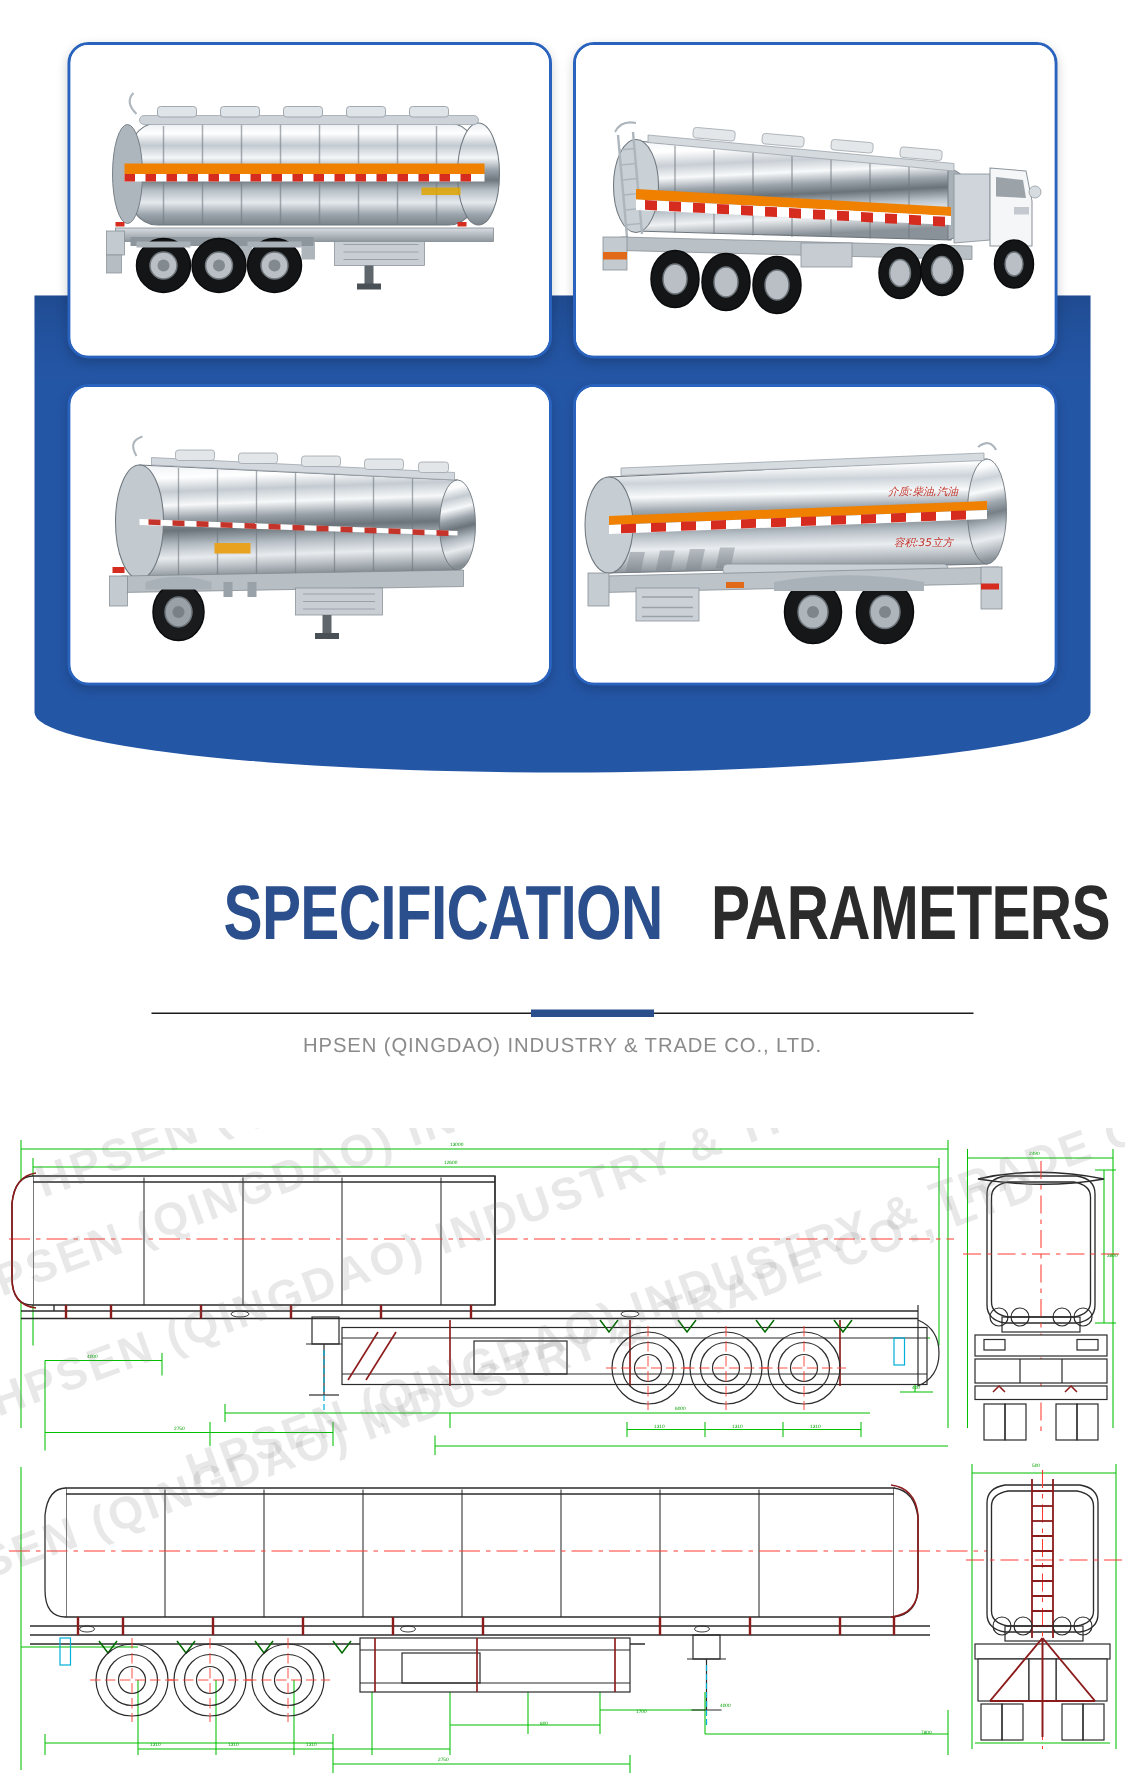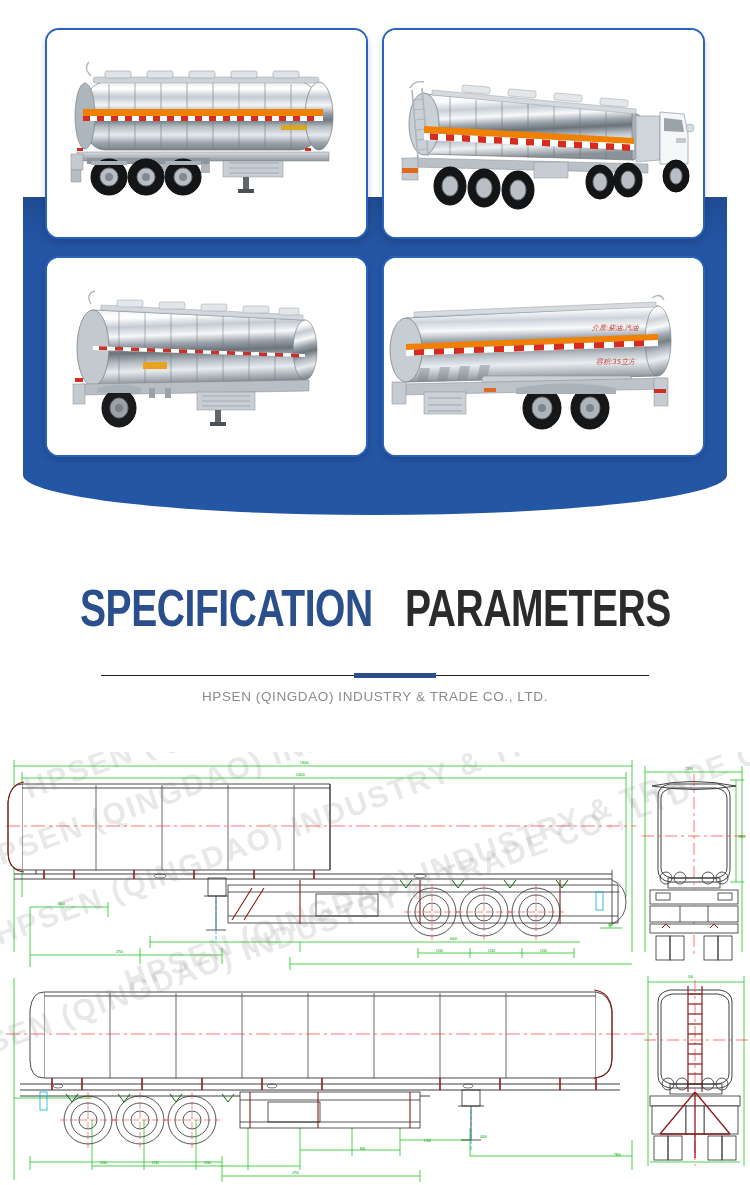--- a/index.html
+++ b/index.html
@@ -35,21 +35,21 @@
   }
   .card-tl { left:45px;  top:28px;  width:323px; height:211px; }
   .card-tr { left:382px; top:28px;  width:323px; height:211px; }
   .card-bl { left:45px;  top:256px; width:323px; height:201px; }
   .card-br { left:382px; top:256px; width:323px; height:201px; }
 
   .photo { position:absolute; inset:0; background:#ffffff; }
 
   
   #title-block { position:absolute; left:0; top:560px; width:750px; height:185px; }
-  .title-line { position:absolute; left:0; top:22px; width:750px; text-align:center;
+  .title-line { position:absolute; left:0; top:22px; width:750px; text-align:right;
     font-size:42px; font-weight:bold; letter-spacing:-0.5px; line-height:54px;
     font-family:"Liberation Sans", sans-serif; }
   .t-blue { color:#2b4e8c; }
   .t-dark { color:#2b2b2b; }
   .stretchy { display:inline-block; transform:scaleY(1.22) scaleX(.93); transform-origin:center; }
 
   .divider-wrap { position:absolute; left:101px; top:112px; width:548px; height:8px; }
   .divider-line { position:absolute; left:0; top:3px; width:548px; height:1px; background:#1d1d1d; }
   .divider-accent { position:absolute; left:253px; top:1px; width:82px; height:5px; background:#2b4e8c; }
 

